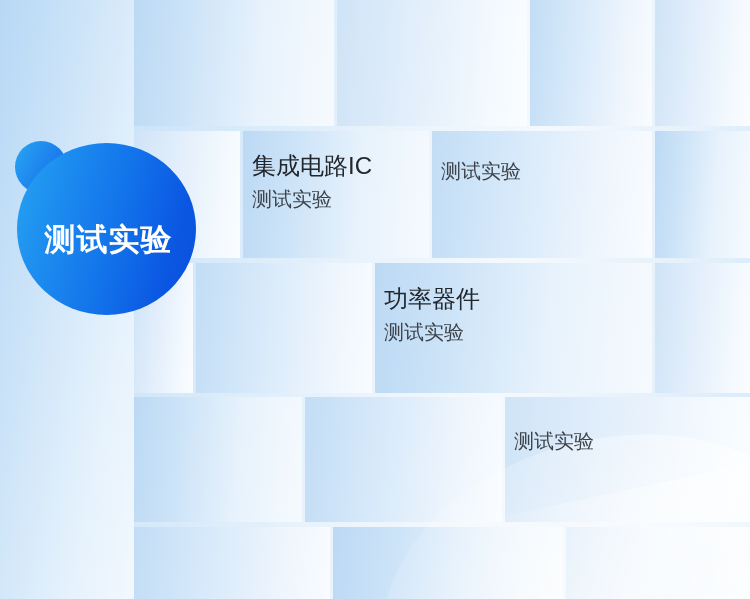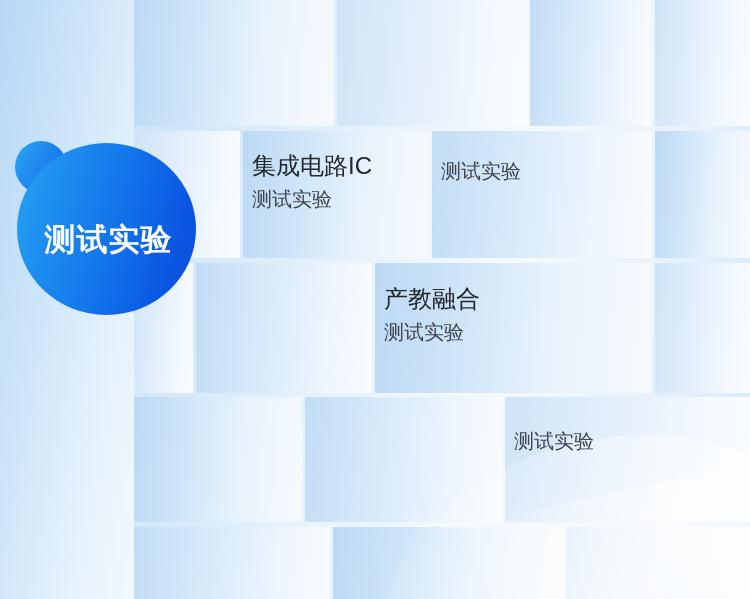--- a/index.html
+++ b/index.html
@@ -156,21 +156,21 @@
 
   <div id="labels">
       <div class="label" style="left: 252px; top: 152px;">
         <div class="title">集成电路IC</div>
         <div class="sub">测试实验</div>
       </div>
       <div class="label" style="left: 441px; top: 152px;">
         <div class="sub">测试实验</div>
       </div>
       <div class="label" style="left: 384px; top: 285px;">
-        <div class="title">产教融合</div>
+        <div class="title">功率器件</div>
         <div class="sub">测试实验</div>
       </div>
       <div class="label" style="left: 514px; top: 422px;">
         <div class="sub">测试实验</div>
       </div>
     </div>
 
 </div>
 
 </body></html>

